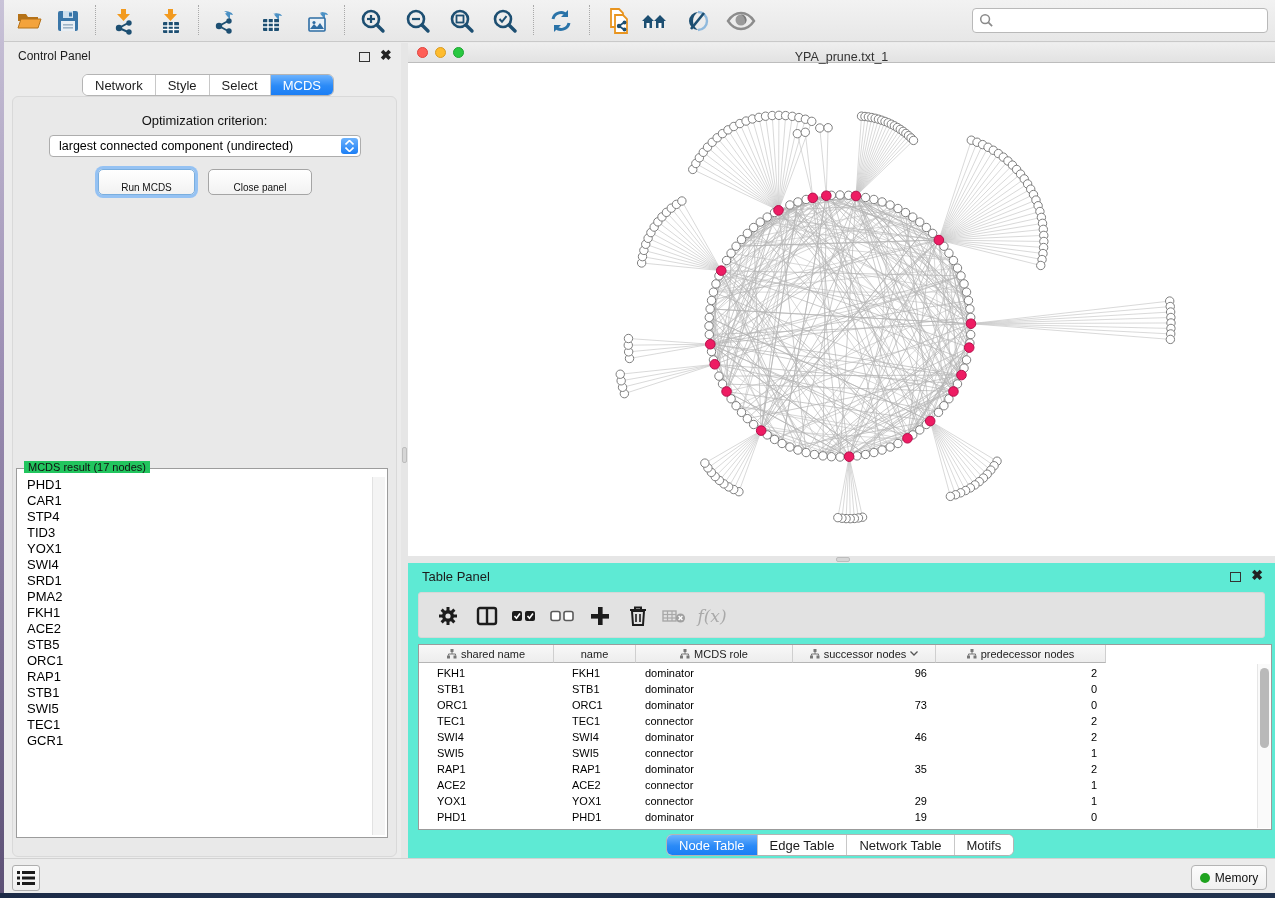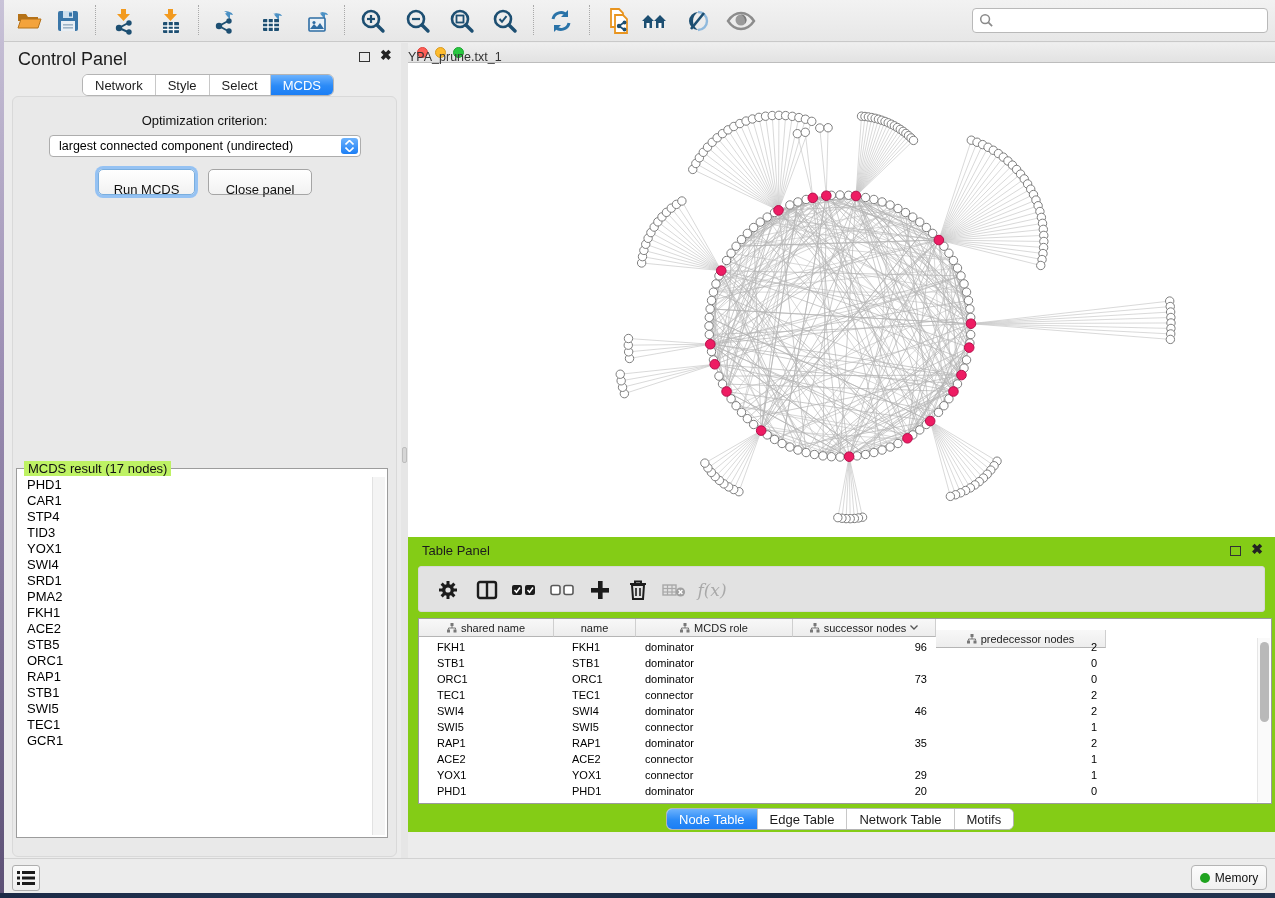--- a/index.html
+++ b/index.html
@@ -17,21 +17,21 @@
     background:linear-gradient(#f2f2f2,#e7e7e7); border-bottom:1px solid #c9c9c9; }
   .tbtn { position:absolute; top:4px; width:34px; height:34px; border:none; background:transparent;
     display:flex; align-items:center; justify-content:center; cursor:pointer; }
   .tsep { position:absolute; top:5px; height:30px; width:0; border-left:1px dotted #a9a9a9; }
   .searchbox { position:absolute; left:968px; top:8px; width:296px; height:25px; background:#fff;
     border:1px solid #b9b9b9; border-radius:4px; display:flex; align-items:center; padding:0 6px; }
   .searchbox input { border:none; outline:none; flex:1; font-size:12px; height:20px;
     font-family:"Liberation Sans",sans-serif; background:transparent; }
 
   
-  .cp-title { position:absolute; left:14px; top:49px; font-size:18px; color:#1c1c1c; }
+  .cp-title { position:absolute; left:14px; top:49px; font-size:12px; color:#1c1c1c; }
   .float-ico { width:11px; height:10px; border:1.5px solid #333; display:inline-block; background:transparent; }
   .close-ico { font-size:14px; font-weight:bold; color:#222; line-height:10px; }
   .panel-ico-btn { position:absolute; background:transparent; border:none; cursor:pointer; }
   .cp-body { position:absolute; left:8px; top:96px; width:385px; height:761px;
     background:#e9e9e9; border:1px solid #d9d9d9; border-radius:6px; }
   .segbar { position:absolute; display:flex; background:#fff; border:1px solid #b4b4b4;
     border-radius:6px; overflow:hidden; height:22px; }
   .seg { font-size:13px; color:#1c1c1c; padding:2px 12px; border-right:1px solid #c8c8c8;
     background:#fff; display:flex; align-items:center; cursor:pointer; white-space:nowrap; }
   .seg:last-child { border-right:none; }
@@ -40,27 +40,27 @@
   .opt-label { position:absolute; left:0; top:113px; width:401px; text-align:center;
     font-size:13px; color:#111; }
   .dropdown { position:absolute; left:45px; top:135px; width:312px; height:22px; background:#fff;
     border:1px solid #adadad; border-radius:4px; font-size:12.5px; display:flex; align-items:center;
     padding-left:9px; cursor:pointer; }
   .dropdown .stepper { position:absolute; right:2px; top:2px; width:17px; height:16px; border-radius:3px;
     background:linear-gradient(#6cb2fd,#1b7ef5); display:flex; flex-direction:column;
     align-items:center; justify-content:center; color:#fff; }
   .stepper svg { display:block; }
   .pbtn { position:absolute; height:22px; background:linear-gradient(#ffffff,#f2f2f2);
-    border:1px solid #a5a5a5; border-radius:5px; font-size:13px; color:#111;
+    border:1px solid #a5a5a5; border-radius:5px; font-size:10px; color:#111;
     font-family:"Liberation Sans",sans-serif; cursor:pointer; padding:12px 14px; }
   .pbtn.focusring { box-shadow:0 0 0 3px rgba(94,168,250,.6); border-color:#7aaede; }
   .groupbox { position:absolute; left:12px; top:468px; width:372px; height:370px;
     background:#fff; border:1px solid #9c9c9c; }
-  .groupbox-label { position:absolute; top:-8px; left:7px; background:#bef264; padding:0 4px;
-    font-size:13px; color:#111; }
+  .groupbox-label { position:absolute; top:-8px; left:7px; background:#22c55e; padding:0 4px;
+    font-size:11px; color:#111; }
   .mcds-list { position:absolute; left:2px; top:8px; width:352px; bottom:2px; overflow:hidden; }
   .mcds-item { font-size:13px; color:#000; line-height:16px; padding-left:8px; cursor:default; }
   .vtrack { position:absolute; right:2px; top:8px; bottom:2px; width:13px; background:#f4f4f4;
     border-left:1px solid #e2e2e2; }
 
   
   .vsplit { position:absolute; left:397px; top:43px; width:7px; height:815px; background:#e6e6e6; cursor:col-resize; }
   .vsplit .grip { position:absolute; left:1px; top:404px; width:5px; height:16px;
     background:#d6d6d6; border:1px solid #bdbdbd; border-radius:2px; }
   .hsplit { position:absolute; left:404px; top:556px; width:867px; height:7px; background:#e6e6e6; cursor:row-resize; }
@@ -69,25 +69,25 @@
 
   
   .netwin { position:absolute; left:404px; top:43px; width:867px; height:513px; background:#fff; }
   .net-titlebar { position:absolute; left:0; top:0; width:100%; height:20px;
     background:linear-gradient(#efefef,#e2e2e2); border-bottom:1px solid #bdbdbd;
     display:flex; align-items:center; }
   .tl { width:11px; height:11px; border-radius:50%; margin-left:9px; cursor:pointer; }
   .tl.red{ background:#ff5f57; border:1px solid #e0443e;}
   .tl.yellow{ background:#febc2e; border:1px solid #d89b22;}
   .tl.green{ background:#28c840; border:1px solid #1ea433;}
-  .net-title { position:absolute; left:0; width:100%; text-align:left; font-size:12.5px; color:#333;margin-top:8px; }
+  .net-title { position:absolute; left:0; width:100%; text-align:center; font-size:12.5px; color:#333;margin-top:8px; }
   .net-canvas { position:absolute; left:0; top:21px; width:867px; height:492px; background:#fff; }
 
   
-  .tablepanel { position:absolute; left:404px; top:537px; width:867px; height:295px; background:#84cc16; }
+  .tablepanel { position:absolute; left:404px; top:563px; width:867px; height:295px; background:#5eead4; }
   .tp-title { position:absolute; left:14px; top:6px; font-size:13px; color:#1c1c1c; }
   .tp-toolbar { position:absolute; left:10px; top:29px; width:847px; height:46px;
     background:#e2e2e2; border:1px solid #d7d7d7; border-radius:3px; }
   .tico { position:absolute; top:8px; width:30px; height:30px; background:transparent; border:none;
     display:flex; align-items:center; justify-content:center; cursor:pointer; }
   .fx { font-family:"DejaVu Serif",serif; font-style:italic; font-size:17px; color:#a9a9a9; }
   .ttable { position:absolute; left:10px; top:81px; width:854px; height:186px;
     background:#fff; border:1px solid #9b9b9b; overflow:hidden; }
   .thead-cell { position:absolute; top:0; height:18px; background:linear-gradient(#f8f8f8,#ededed);
     border-right:1px solid #cfcfcf; border-bottom:1px solid #b5b5b5; display:flex;
@@ -1125,21 +1125,21 @@
             <rect x="3.5" y="0" width="3" height="3" fill="#777"></rect>
             <rect x="0" y="6.5" width="3" height="3" fill="#777"></rect>
             <rect x="6.5" y="6.5" width="3" height="3" fill="#777"></rect>
             <path d="M5 3v2M1.5 6.5V5h7v1.5" stroke="#777" fill="none"></path>
           </svg>
           <span>successor nodes</span>
           <svg width="8" height="5" viewBox="0 0 8 5">
             <path d="M0.5 0.5L4 4L7.5 0.5" fill="none" stroke="#555" stroke-width="1.3"></path>
           </svg>
         </div>
-        <div class="thead-cell" style="left: 517px; width: 170px; margin-top: 11px;">
+        <div class="thead-cell" style="left: 517px; width: 170px;">
           <svg width="10" height="10" viewBox="0 0 10 10">
             <rect x="3.5" y="0" width="3" height="3" fill="#777"></rect>
             <rect x="0" y="6.5" width="3" height="3" fill="#777"></rect>
             <rect x="6.5" y="6.5" width="3" height="3" fill="#777"></rect>
             <path d="M5 3v2M1.5 6.5V5h7v1.5" stroke="#777" fill="none"></path>
           </svg>
           <span>predecessor nodes</span>
         </div>
         <div class="trow-cell" style="top: 20px; left: 18px;">FKH1</div>
         <div class="trow-cell" style="top: 20px; left: 153px;">FKH1</div>
@@ -1178,21 +1178,21 @@
         <div class="trow-cell" style="top: 132px; left: 226px;">connector</div>
         <div class="trow-cell" style="top: 132px; left: 0px; width: 678px; text-align: right;">1</div>
         <div class="trow-cell" style="top: 148px; left: 18px;">YOX1</div>
         <div class="trow-cell" style="top: 148px; left: 153px;">YOX1</div>
         <div class="trow-cell" style="top: 148px; left: 226px;">connector</div>
         <div class="trow-cell" style="top: 148px; left: 0px; width: 508px; text-align: right;">29</div>
         <div class="trow-cell" style="top: 148px; left: 0px; width: 678px; text-align: right;">1</div>
         <div class="trow-cell" style="top: 164px; left: 18px;">PHD1</div>
         <div class="trow-cell" style="top: 164px; left: 153px;">PHD1</div>
         <div class="trow-cell" style="top: 164px; left: 226px;">dominator</div>
-        <div class="trow-cell" style="top: 164px; left: 0px; width: 508px; text-align: right;">20</div>
+        <div class="trow-cell" style="top: 164px; left: 0px; width: 508px; text-align: right;">19</div>
         <div class="trow-cell" style="top: 164px; left: 0px; width: 678px; text-align: right;">0</div>
       </div>
 
     <div class="segbar tp-tabs" id="tp-tabs">
         <div class="seg active">Node Table</div>
         <div class="seg">Edge Table</div>
         <div class="seg">Network Table</div>
         <div class="seg">Motifs</div>
       </div>
   </div>

